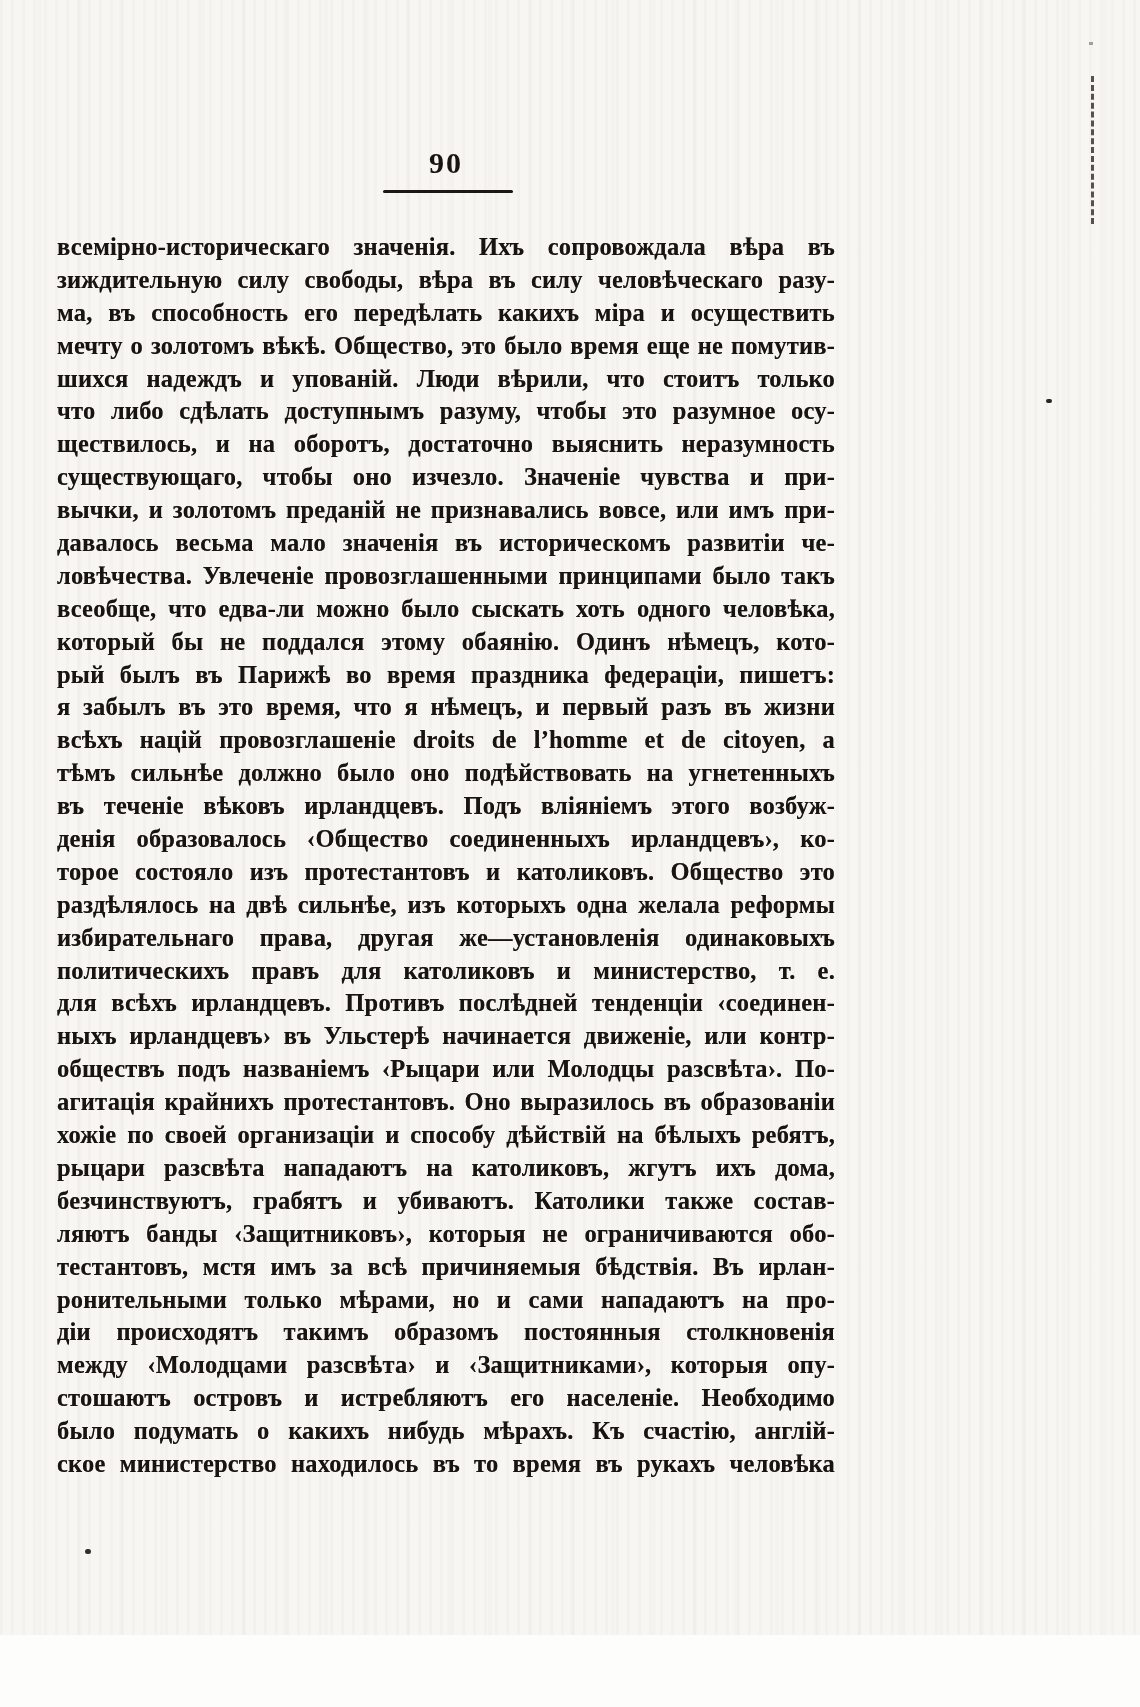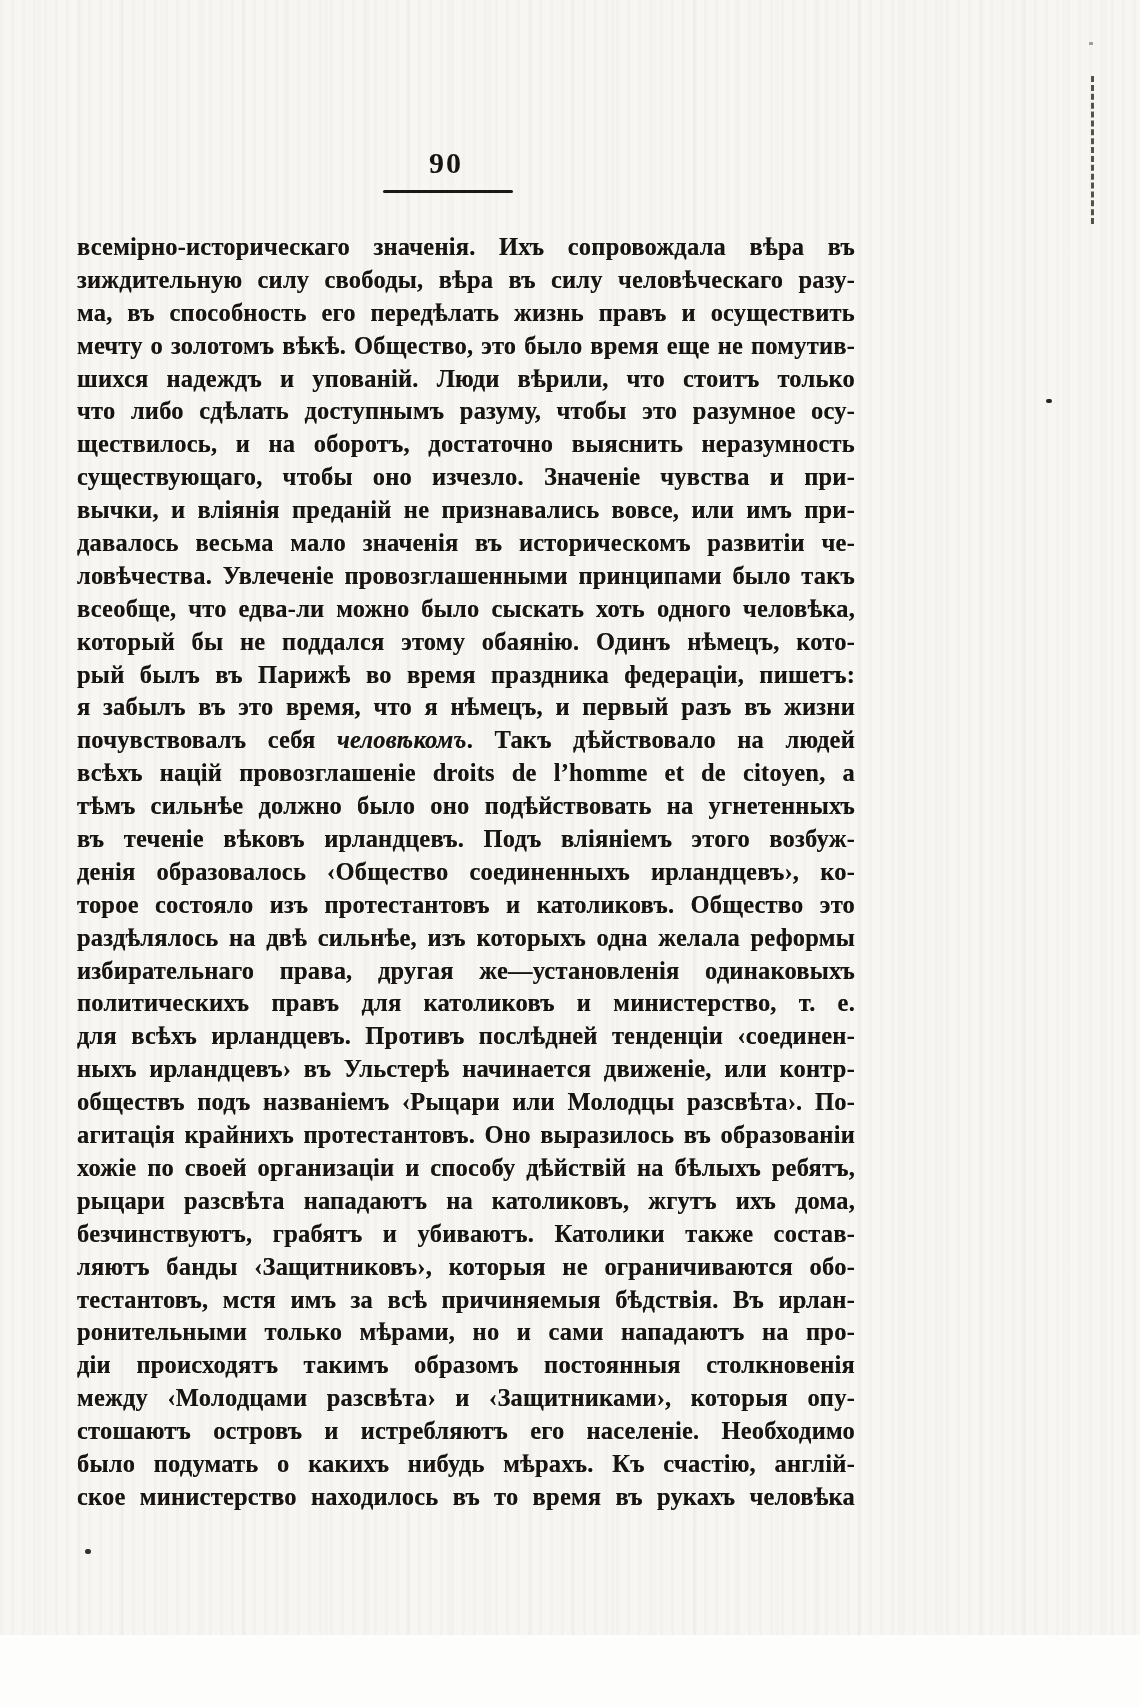--- a/index.html
+++ b/index.html
@@ -35,21 +35,21 @@
   }
   .pagenum-rule {
     position: absolute;
     top: 190px; left: 383px;
     width: 130px; height: 3px;
     background: #1c1915;
     border-radius: 2px;
   }
   .textblock {
     position: absolute;
-    top: 231px; left: 57px; width: 778px; margin-left: 20px;
+    top: 231px; left: 57px; width: 778px;
   }
   .line {
     height: 32.9px;
     line-height: 32.9px;
     font-size: 24.5px;
     font-weight: 700;
     letter-spacing: 0.2px;
     text-align: justify;
     text-align-last: justify;
     white-space: normal;
@@ -92,34 +92,33 @@
 <div class="page">
 
   <div class="pagenum-wrap">
     <span class="pagenum">90</span>
   </div>
   <div class="pagenum-rule"></div>
 
   <div class="textblock" id="textblock">
       <div class="line"><span>всемірно-историческаго значенія. Ихъ сопровождала вѣра въ</span></div>
       <div class="line"><span>зиждительную силу свободы, вѣра въ силу человѣческаго разу-</span></div>
-      <div class="line"><span>ма, въ способность его передѣлать жизнь правъ и осуществить</span></div>
+      <div class="line"><span>ма, въ способность его передѣлать какихъ міра и осуществить</span></div>
       <div class="line"><span>мечту о золотомъ вѣкѣ. Общество, это было время еще не помутив-</span></div>
       <div class="line"><span>шихся надеждъ и упованій. Люди вѣрили, что стоитъ только</span></div>
       <div class="line"><span>что либо сдѣлать доступнымъ разуму, чтобы это разумное осу-</span></div>
       <div class="line"><span>ществилось, и на оборотъ, достаточно выяснить неразумность</span></div>
       <div class="line"><span>существующаго, чтобы оно изчезло. Значеніе чувства и при-</span></div>
-      <div class="line"><span>вычки, и вліянія преданій не признавались вовсе, или имъ при-</span></div>
+      <div class="line"><span>вычки, и золотомъ преданій не признавались вовсе, или имъ при-</span></div>
       <div class="line"><span>давалось весьма мало значенія въ историческомъ развитіи че-</span></div>
       <div class="line"><span>ловѣчества. Увлеченіе провозглашенными принципами было такъ</span></div>
       <div class="line"><span>всеобще, что едва-ли можно было сыскать хоть одного человѣка,</span></div>
       <div class="line"><span>который бы не поддался этому обаянію. Одинъ нѣмецъ, кото-</span></div>
       <div class="line"><span>рый былъ въ Парижѣ во время праздника федераціи, пишетъ:</span></div>
       <div class="line"><span>я забылъ въ это время, что я нѣмецъ, и первый разъ въ жизни</span></div>
-      <div class="line"><span>почувствовалъ себя </span><span class="it">человѣкомъ</span><span>. Такъ дѣйствовало на людей</span></div>
       <div class="line"><span>всѣхъ націй провозглашеніе droits de l’homme et de citoyen, а</span></div>
       <div class="line"><span>тѣмъ сильнѣе должно было оно подѣйствовать на угнетенныхъ</span></div>
       <div class="line"><span>въ теченіе вѣковъ ирландцевъ. Подъ вліяніемъ этого возбуж-</span></div>
       <div class="line"><span>денія образовалось ‹Общество соединенныхъ ирландцевъ›, ко-</span></div>
       <div class="line"><span>торое состояло изъ протестантовъ и католиковъ. Общество это</span></div>
       <div class="line"><span>раздѣлялось на двѣ сильнѣе, изъ которыхъ одна желала реформы</span></div>
       <div class="line"><span>избирательнаго права, другая же—установленія одинаковыхъ</span></div>
       <div class="line"><span>политическихъ правъ для католиковъ и министерство, т. е.</span></div>
       <div class="line"><span>для всѣхъ ирландцевъ. Противъ послѣдней тенденціи ‹соединен-</span></div>
       <div class="line"><span>ныхъ ирландцевъ› въ Ульстерѣ начинается движеніе, или контр-</span></div>

